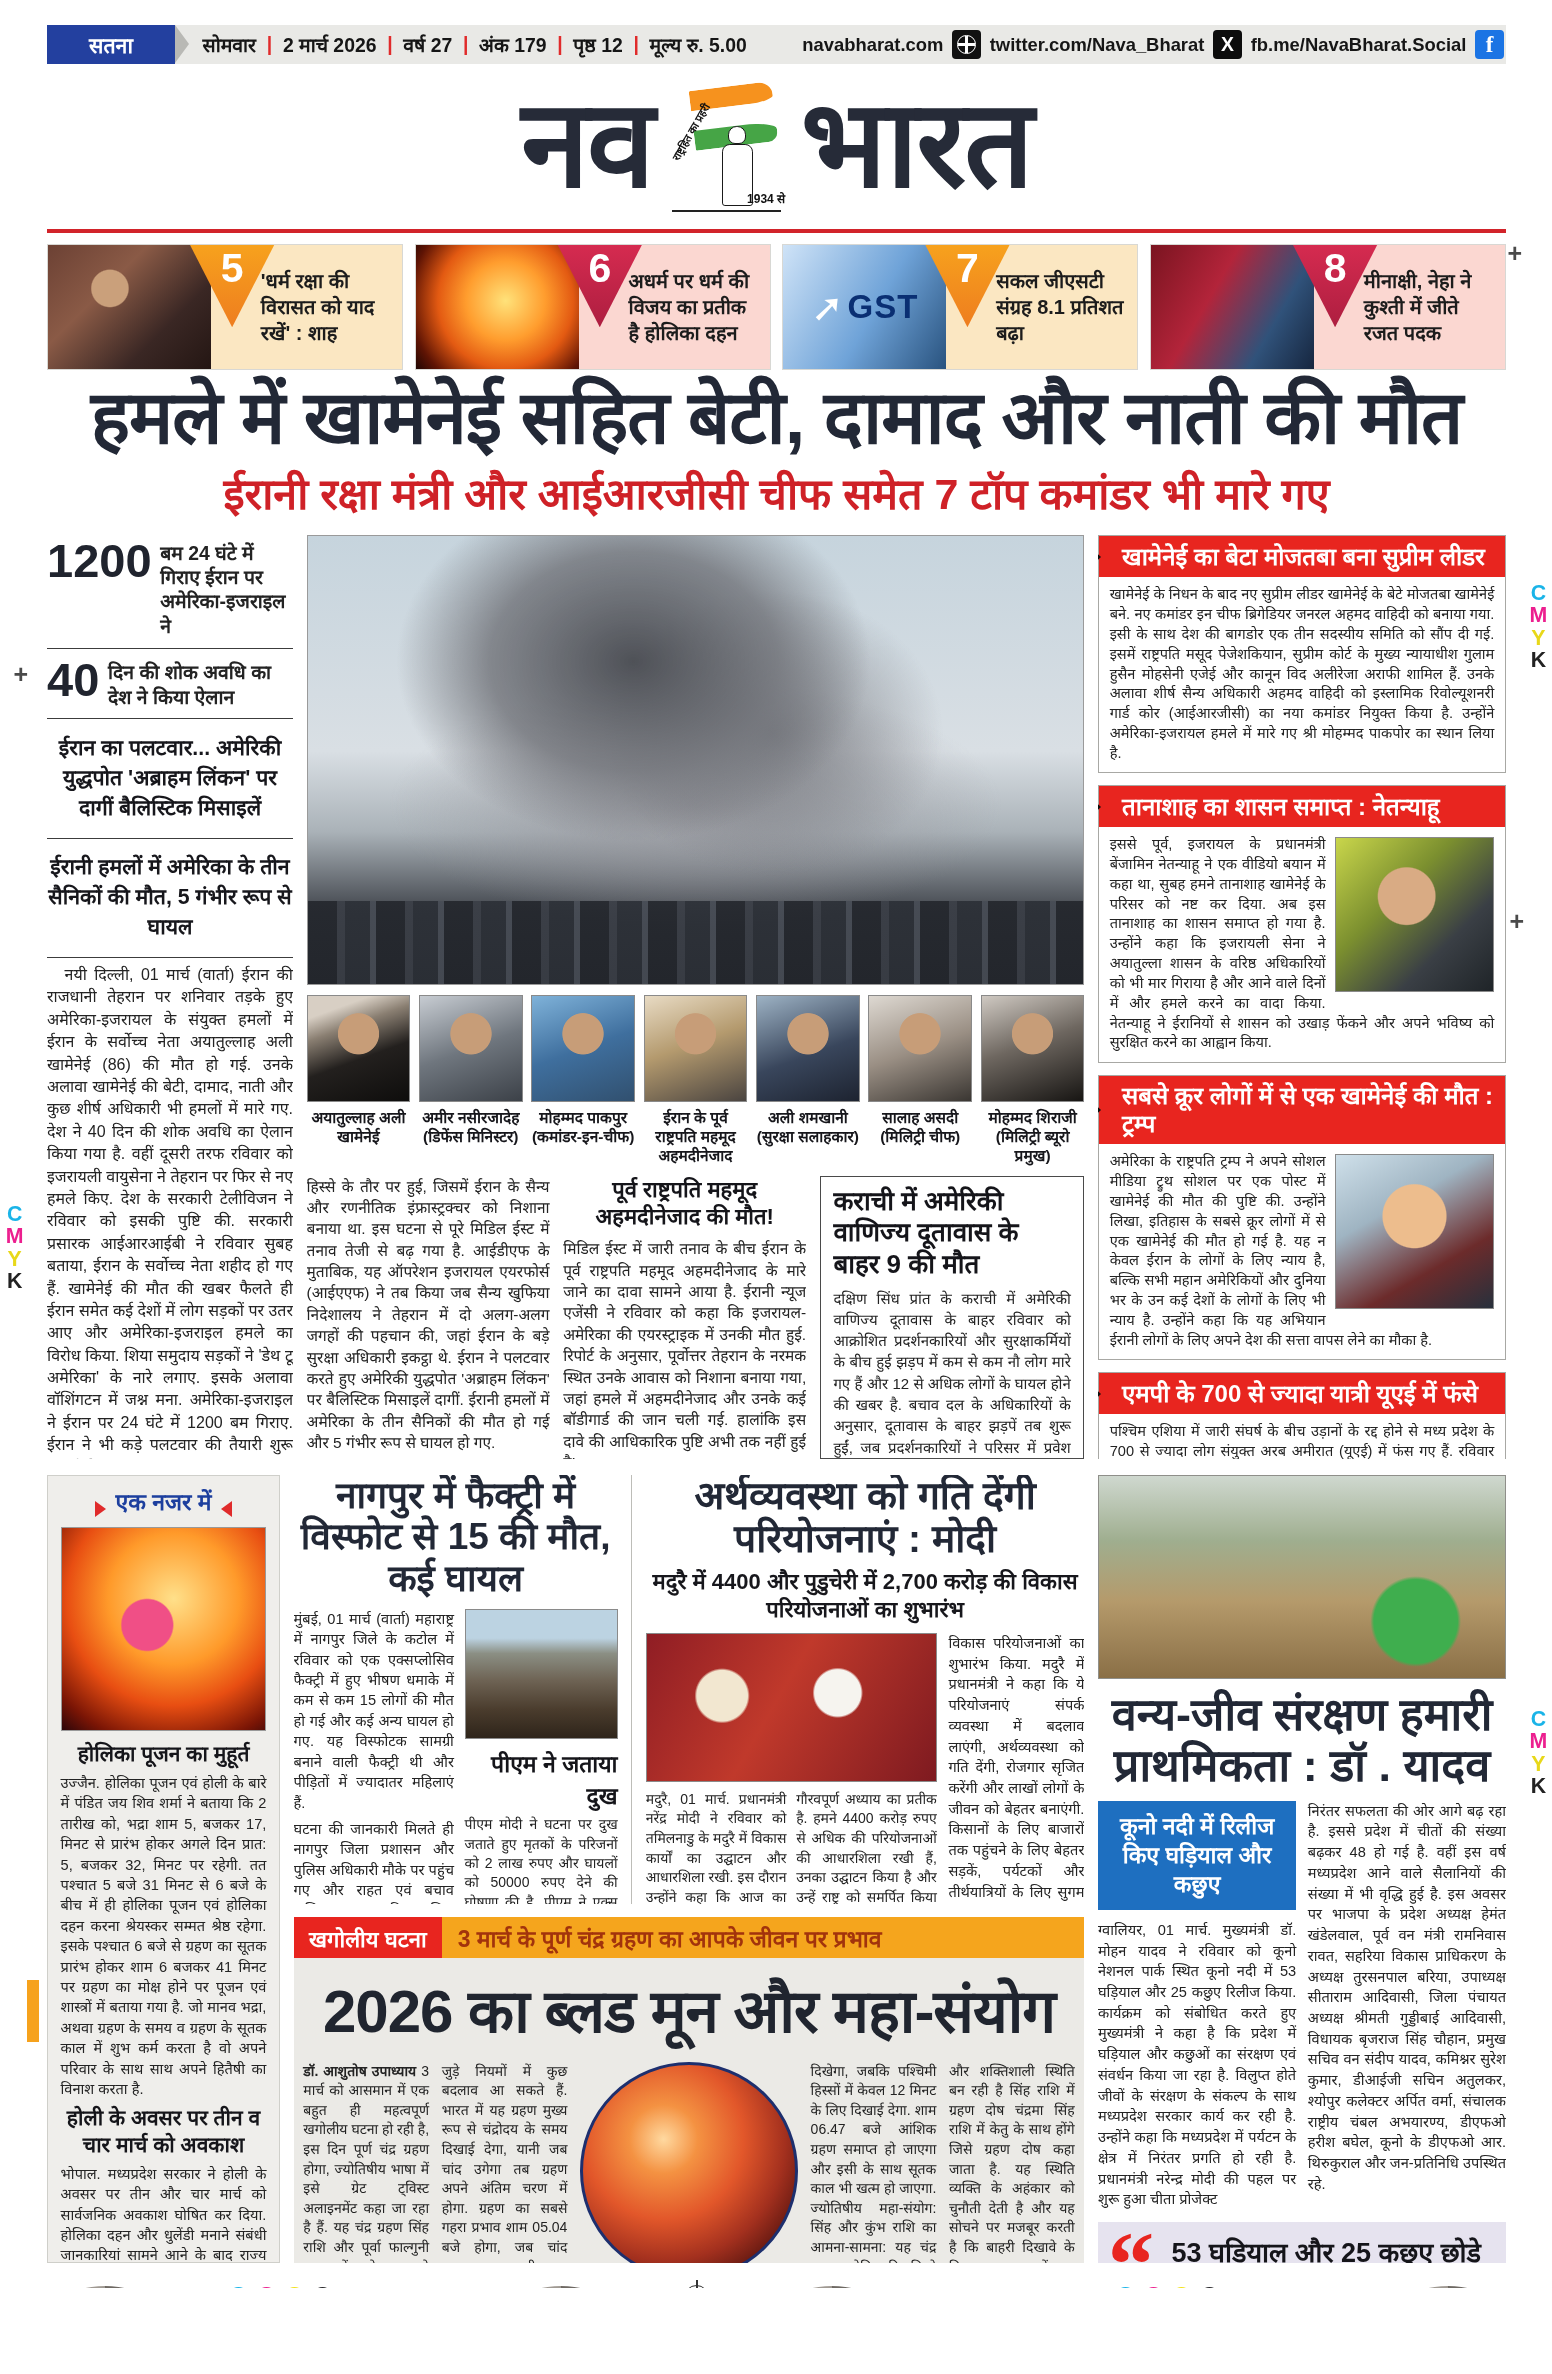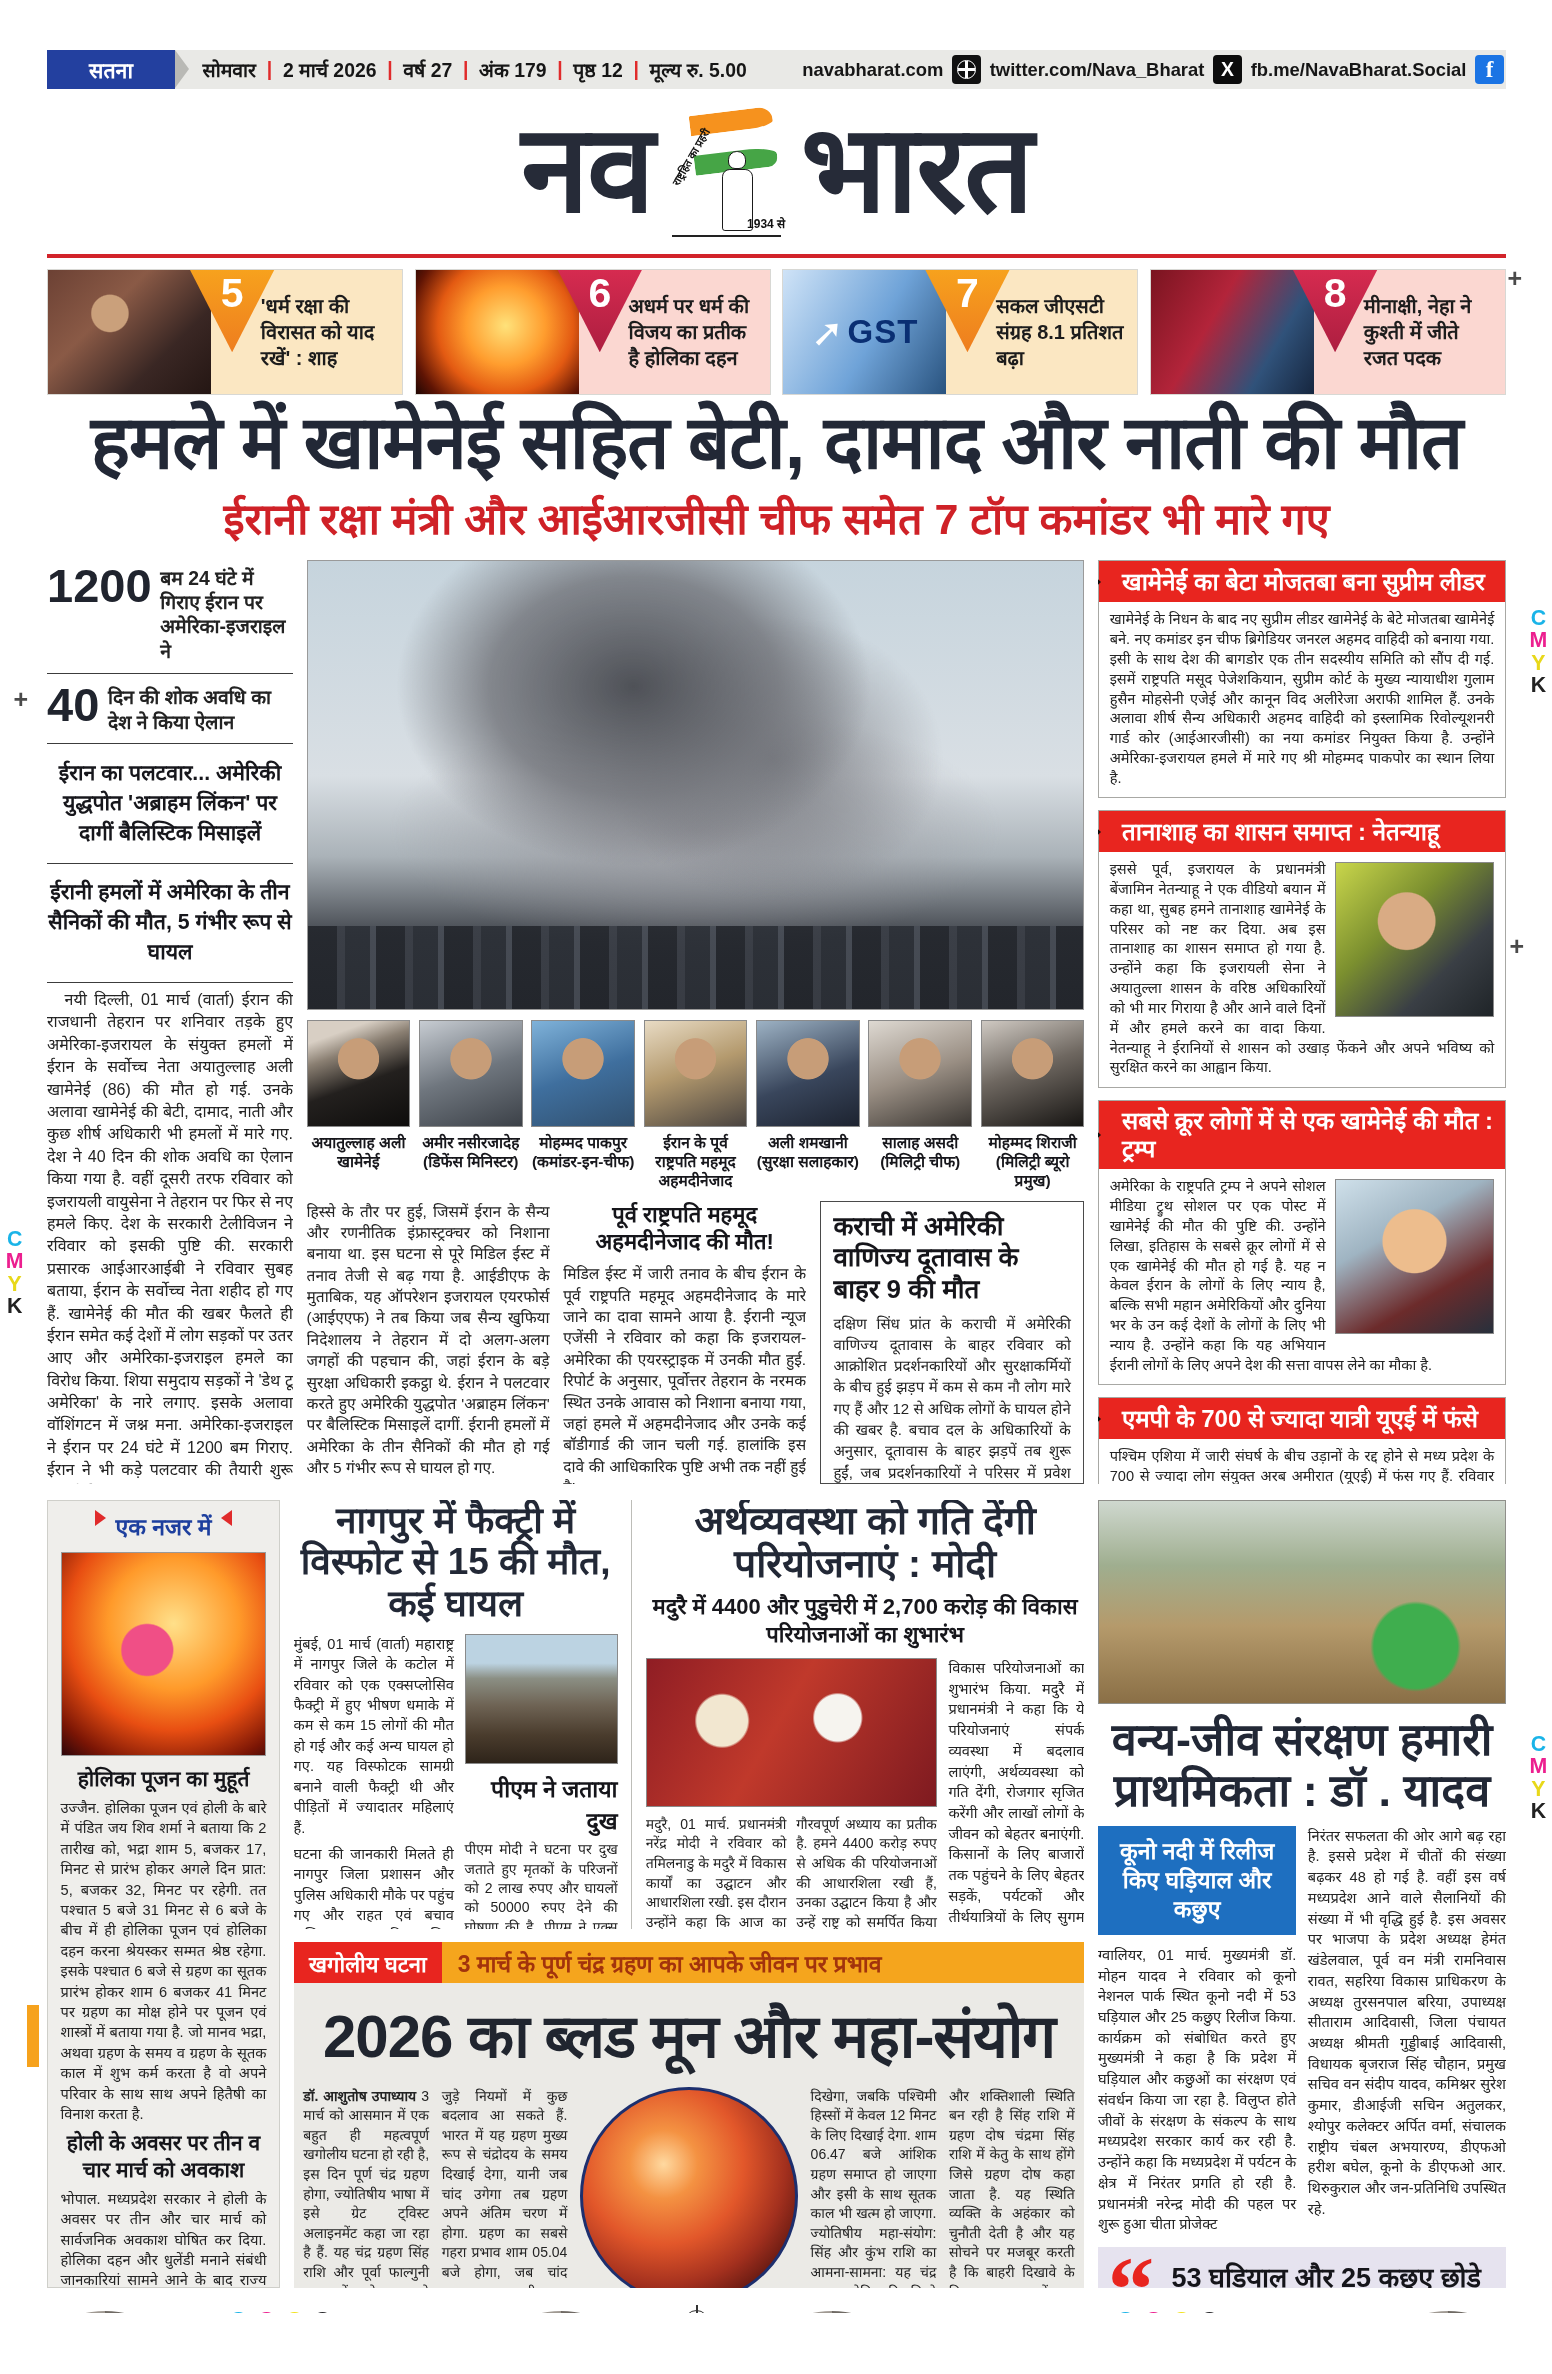--- a/index.html
+++ b/index.html
@@ -1,17 +1,17 @@
 <!DOCTYPE html>
 <html><head>
 <meta charset="utf-8">
 <style>
   html,body{margin:0;padding:0;background:#fff;}
   .page{position:relative;width:1553px;height:2288px;background:#fff;overflow:hidden;
-        font-family:"Liberation Sans","DejaVu Sans",sans-serif;color:#232323;margin-top:25px;}
+        font-family:"Liberation Sans","DejaVu Sans",sans-serif;color:#232323;}
   .inner{padding:25px 47px 0 47px;}
 
   
   .topbar{display:flex;align-items:stretch;height:39px;background:#e9e9e6;}
   .edition{background:#23409f;color:#fff;font-weight:bold;font-size:21.3px;width:128px;
            display:flex;align-items:center;justify-content:center;}
   .ed-arrow{width:0;height:0;border-top:19.4px solid transparent;border-bottom:19.4px solid transparent;
             border-left:14.6px solid #b9b9b5;margin-right:13.6px;}
   .dateline{flex:1;display:flex;align-items:center;gap:10.7px;font-weight:bold;font-size:19.4px;color:#161616;}
   .sep::before{content:"|";color:#e02b2b;font-weight:bold;}
@@ -118,21 +118,21 @@
   .rbody{padding:0 10.7px;font-size:14.6px;line-height:1.36;text-align:justify;}
   .rphoto{float:right;width:157px;height:153px;margin:1.9px 0 4.9px 9.7px;border:1px solid #8a8a8a;}
   .ph-bibi{background:radial-gradient(circle at 45% 38%,#d9ab84 0 22%,transparent 23%),
            linear-gradient(135deg,#c9d64b,#7b8f2f 38%,#3a3f45 70%,#1f2428);}
   .ph-trump{background:radial-gradient(circle at 50% 40%,#edbd8d 0 26%,transparent 27%),
             linear-gradient(150deg,#cfe0ea,#9fb4c2 35%,#6c2b2b 70%,#27303c);}
 
   
   .lower{display:grid;grid-template-columns:233px 1fr 408px;gap:13.6px;height:788px;overflow:hidden;margin-top:15.5px;}
   .glance{background:#efeeeb;border:1px solid #cfcfca;padding:9.7px 12.6px;overflow:hidden;}
-  .glance-title{display:flex;align-items:flex-start;justify-content:center;gap:9.7px;
+  .glance-title{display:flex;align-items:flex-end;justify-content:center;gap:9.7px;
                 color:#1d3f9e;font-weight:800;font-size:23px;}
   .tri-r{width:0;height:0;border-top:8.7px solid transparent;border-bottom:8.7px solid transparent;border-left:11.6px solid #e02b2b;}
   .tri-l{width:0;height:0;border-top:8.7px solid transparent;border-bottom:8.7px solid transparent;border-right:11.6px solid #e02b2b;}
   .holika-img{height:202px;border:1px solid #999;margin:9.7px 0;
      background:radial-gradient(circle at 42% 48%,#f04f86 0 16%,transparent 17%),
                 radial-gradient(circle at 55% 35%,#ffe08a,#ff9a2a 38%,#e84e12 62%,#7a1505 86%,#2c060a);}
   .glance-head{font-size:21px;font-weight:800;text-align:center;line-height:1.25;margin:5.8px 0;color:#15151a;}
   .glance-body{font-size:14.6px;line-height:1.4;text-align:justify;}
 
   .clower{display:flex;flex-direction:column;gap:13.6px;overflow:hidden;}

